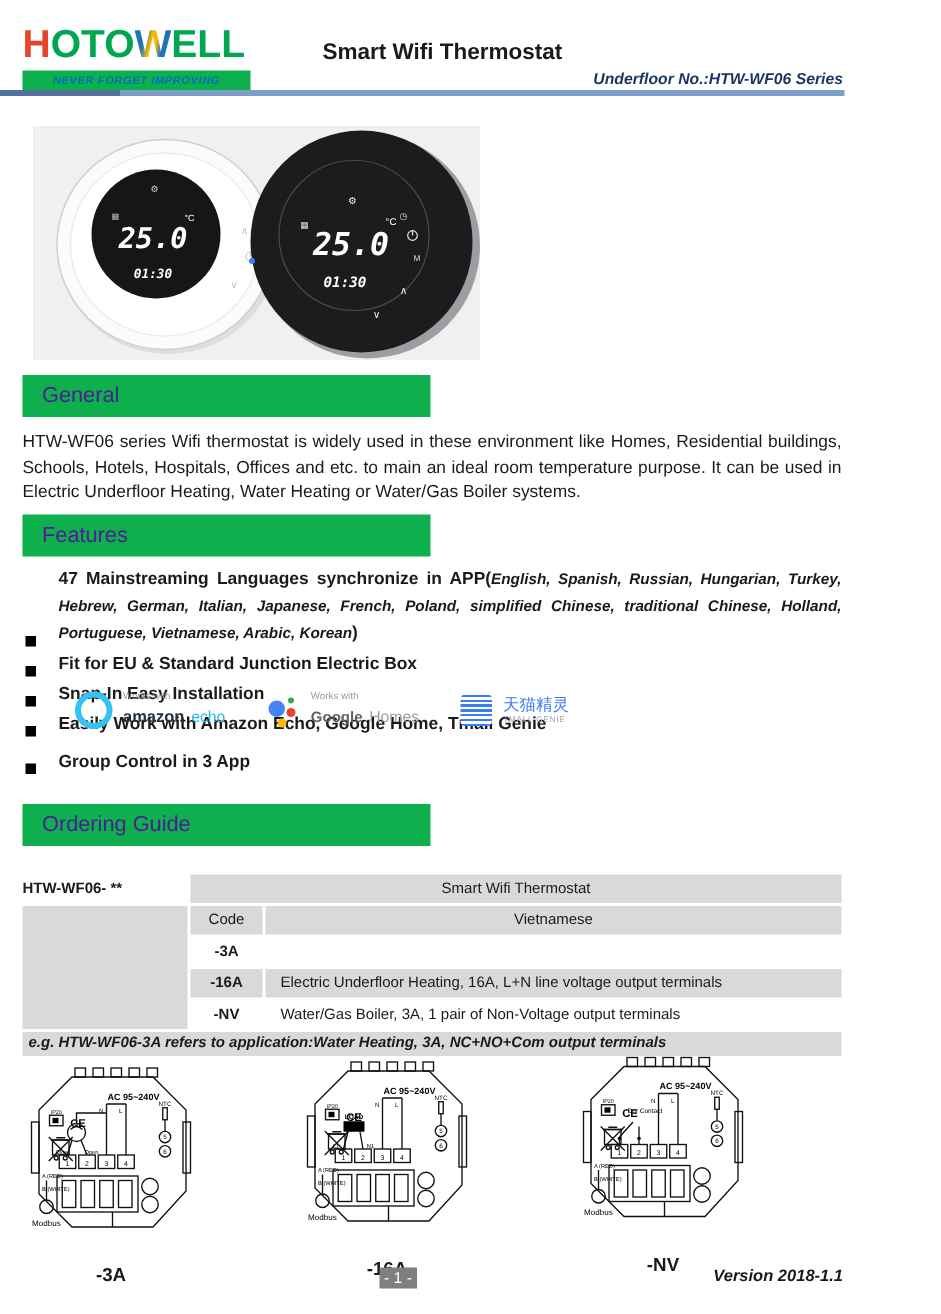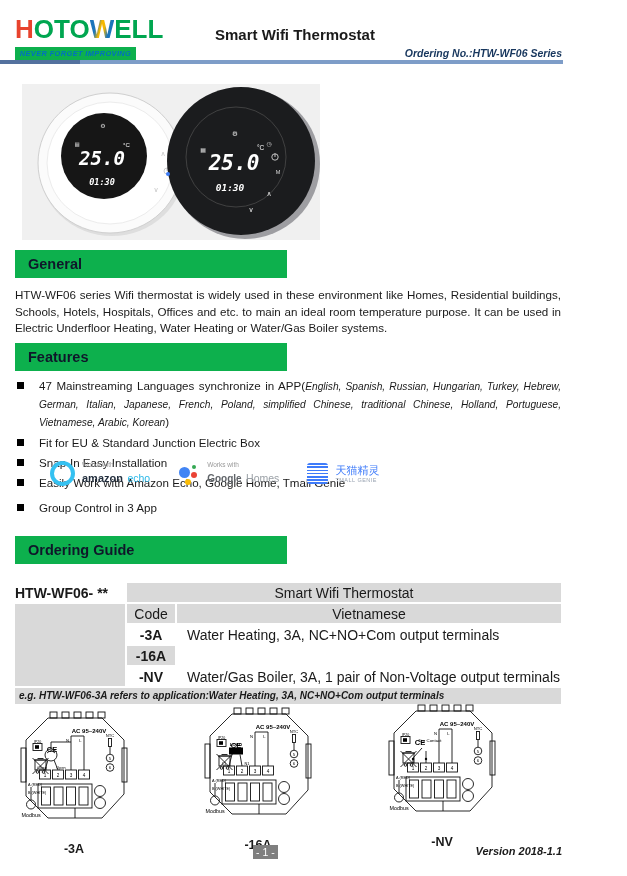--- a/index.html
+++ b/index.html
@@ -3,37 +3,37 @@
 <meta charset="utf-8">
 <style>
   html,body{margin:0;padding:0;}
   body{width:627px;height:876px;background:#fff;font-family:"Liberation Sans",sans-serif;color:#1a1a1a;position:relative;overflow:hidden;}
 
   
   .logo-word{position:absolute;left:15px;top:14px;font-size:26px;font-weight:800;letter-spacing:0px;line-height:30px;white-space:nowrap;}
   @supports (-webkit-background-clip:text){
     .w-grad{background:linear-gradient(105deg,#1B75BB 28%,#F5B800 44%,#F5B800 56%,#1B75BB 72%);-webkit-background-clip:text;background-clip:text;-webkit-text-fill-color:transparent;}
   }
-  .tagline{position:absolute;left:15px;top:47px;width:121px;height:13px;background:#0DB04D;color:#0070C0;font-size:7.4px;font-weight:bold;font-style:italic;text-align:center;line-height:13px;letter-spacing:0.4px;}
+  .tagline{position:absolute;left:15px;top:47px;width:152px;height:13px;background:#0DB04D;color:#0070C0;font-size:7.4px;font-weight:bold;font-style:italic;text-align:center;line-height:13px;letter-spacing:0.4px;}
   .page-title{position:absolute;left:215px;top:26px;font-size:15px;font-weight:bold;}
   .reference{position:absolute;right:65px;top:47px;font-size:10.5px;font-weight:bold;font-style:italic;color:#17365D;}
   .rule{position:absolute;left:0;top:60px;width:563px;height:4px;background:#7E9DC8;}
   .rule-dark{position:absolute;left:0;top:60px;width:80px;height:4px;background:#54719E;}
 
   
   .product-shot{position:absolute;left:22px;top:84px;}
 
   
-  .sec-head{position:absolute;left:15px;width:272px;height:28px;background:#0DB04D;color:#0f172a;font-size:14.5px;font-weight:bold;line-height:28px;padding-left:13px;box-sizing:border-box;}
+  .sec-head{position:absolute;left:15px;width:272px;height:28px;background:#0DB04D;color:#4c1d95;font-size:14.5px;font-weight:normal;line-height:28px;padding-left:13px;box-sizing:border-box;}
 
   .para{position:absolute;left:15px;top:287px;width:546px;font-size:11.6px;line-height:16.5px;text-align:justify;}
 
   
   .blist{position:absolute;left:15px;width:546px;}
-  .brow{display:flex;align-items:flex-start;margin-bottom:3px;}
+  .brow{display:flex;align-items:flex-end;margin-bottom:3px;font-weight:bold;}
   .bsq{width:7px;height:7px;background:#000;flex:0 0 7px;margin:5px 15px 0 2px;}
   .btxt{flex:1;font-size:11.6px;line-height:17px;text-align:justify;}
   .langs{font-style:italic;font-size:10.2px;}
 
   
   .partners{position:absolute;left:50px;top:461px;display:flex;gap:28px;align-items:center;}
   .partner{display:flex;align-items:center;gap:7px;}
   .p-stack{display:flex;flex-direction:column;line-height:1.15;}
   .works{font-size:6.5px;color:#9a9a9a;}
   .alexa-ring{width:17px;height:17px;border:4px solid #35C1F1;border-radius:50%;}
@@ -45,21 +45,21 @@
   .gd-green{width:4px;height:4px;background:#34A853;left:14px;top:2px;}
   .gd-red{width:6px;height:6px;background:#EA4335;left:13px;top:9px;}
   .gd-yellow{width:6px;height:6px;background:#FBBC05;left:7px;top:16px;}
   .g-brand{font-size:10px;font-weight:bold;color:#5F6368;text-align:center;}
   .g-suffix{font-size:10.5px;color:#9AA0A6;font-weight:normal;}
   .tmall-icon{width:21px;height:21px;border-radius:3px;background:repeating-linear-gradient(0deg,#3E7BFA 0 1.6px,#fff 1.6px 3.2px);}
   .tm-brand{font-size:11px;color:#3E7BFA;}
   .tm-suffix{font-size:5.5px;color:#9aa4b2;letter-spacing:0.5px;}
 
   
-  .otable{position:absolute;left:15px;top:583px;width:546px;display:grid;grid-template-columns:110px 48px 1fr;grid-auto-rows:19px;gap:2px;background:#fff;font-size:14px;}
+  .otable{position:absolute;left:15px;top:583px;width:546px;display:grid;grid-template-columns:110px 48px 1fr;grid-auto-rows:19px;gap:2px;background:#fff;font-size:10px;}
   .cell{display:flex;align-items:center;}
   .cell.center{justify-content:center;}
   .gbg{background:#D9D9D9;}
   .model-cell{grid-column:1;grid-row:1;font-weight:bold;background:#fff;}
   .product-cell{grid-column:2/4;grid-row:1;}
   .leftblock{grid-column:1;grid-row:2/6;}
   .codehead{grid-column:2;grid-row:2;}
   .apphead{grid-column:3;grid-row:2;}
   .codecell{font-weight:bold;justify-content:center;}
   .appcell{padding-left:10px;}
@@ -76,21 +76,21 @@
   .version{position:absolute;right:65px;top:845px;font-size:11px;font-weight:bold;font-style:italic;}
 
   .seg{font-family:"DejaVu Sans Mono",monospace;font-style:italic;font-weight:bold;}
 </style>
 </head>
 <body>
 
 <div class="logo-word"><span style="color: rgb(232, 67, 45);">H</span><span style="color: rgb(0, 166, 80);">O</span><span style="color: rgb(0, 166, 80);">T</span><span style="color: rgb(0, 166, 80);">O</span><span class="w-grad" style="color: rgb(27, 117, 187);">W</span><span style="color: rgb(0, 166, 80);">E</span><span style="color: rgb(0, 166, 80);">L</span><span style="color: rgb(0, 166, 80);">L</span></div>
 <div class="tagline">NEVER FORGET IMPROVING</div>
 <div class="page-title">Smart Wifi Thermostat</div>
-<div class="reference">Ordering No.:HTW-WF06 Series</div>
+<div class="reference">Underfloor No.:HTW-WF06 Series</div>
 <div class="rule"></div>
 <div class="rule-dark"></div>
 
 <svg class="product-shot" width="298" height="156" viewBox="0 0 298 156">
   <rect x="0" y="0" width="298" height="156" fill="#F0F0F0"></rect>
 
   <g>
     <ellipse cx="90" cy="82" rx="73" ry="70" fill="#DEDEDE"></ellipse>
     <ellipse cx="88" cy="79" rx="72" ry="70" fill="#FBFBFB" stroke="#CFCFCF" stroke-width="1"></ellipse>
     <ellipse cx="88" cy="79" rx="63" ry="61" fill="#FFFFFF" stroke="#ECECEC" stroke-width="1"></ellipse>
@@ -188,23 +188,23 @@
 <div class="sec-head" style="top:536px;">Ordering Guide</div>
 
 <div class="otable">
   <div class="cell model-cell">HTW-WF06- **</div>
   <div class="cell center gbg product-cell">Smart Wifi Thermostat</div>
   <div class="cell gbg leftblock"></div>
   <div class="cell center gbg codehead">Code</div>
   <div class="cell center gbg apphead">Vietnamese</div>
 
   <div class="cell codecell" style="grid-column:2;grid-row:3;">-3A</div>
-  <div class="cell appcell" style="grid-column:3;grid-row:3;">Water Heating, 3A, NC+NO+Com output terminals</div>
 
   <div class="cell codecell gbg" style="grid-column:2;grid-row:4;">-16A</div>
+  <div class="cell appcell gbg" style="grid-column:3;grid-row:4;">Electric Underfloor Heating, 16A, L+N line voltage output terminals</div>
 
   <div class="cell codecell" style="grid-column:2;grid-row:5;">-NV</div>
   <div class="cell appcell" style="grid-column:3;grid-row:5;">Water/Gas Boiler, 3A, 1 pair of Non-Voltage output terminals</div>
 </div>
 
 <div class="example-row">e.g. HTW-WF06-3A refers to application:Water Heating, 3A, NC+NO+Com output terminals</div>
 
 <div class="wiring" style="left:18px;top:708px;">
   <div><svg viewBox="0 0 112 126" width="112" height="126">
     <rect class="ln" x="32" y="4" width="7" height="6"></rect>

